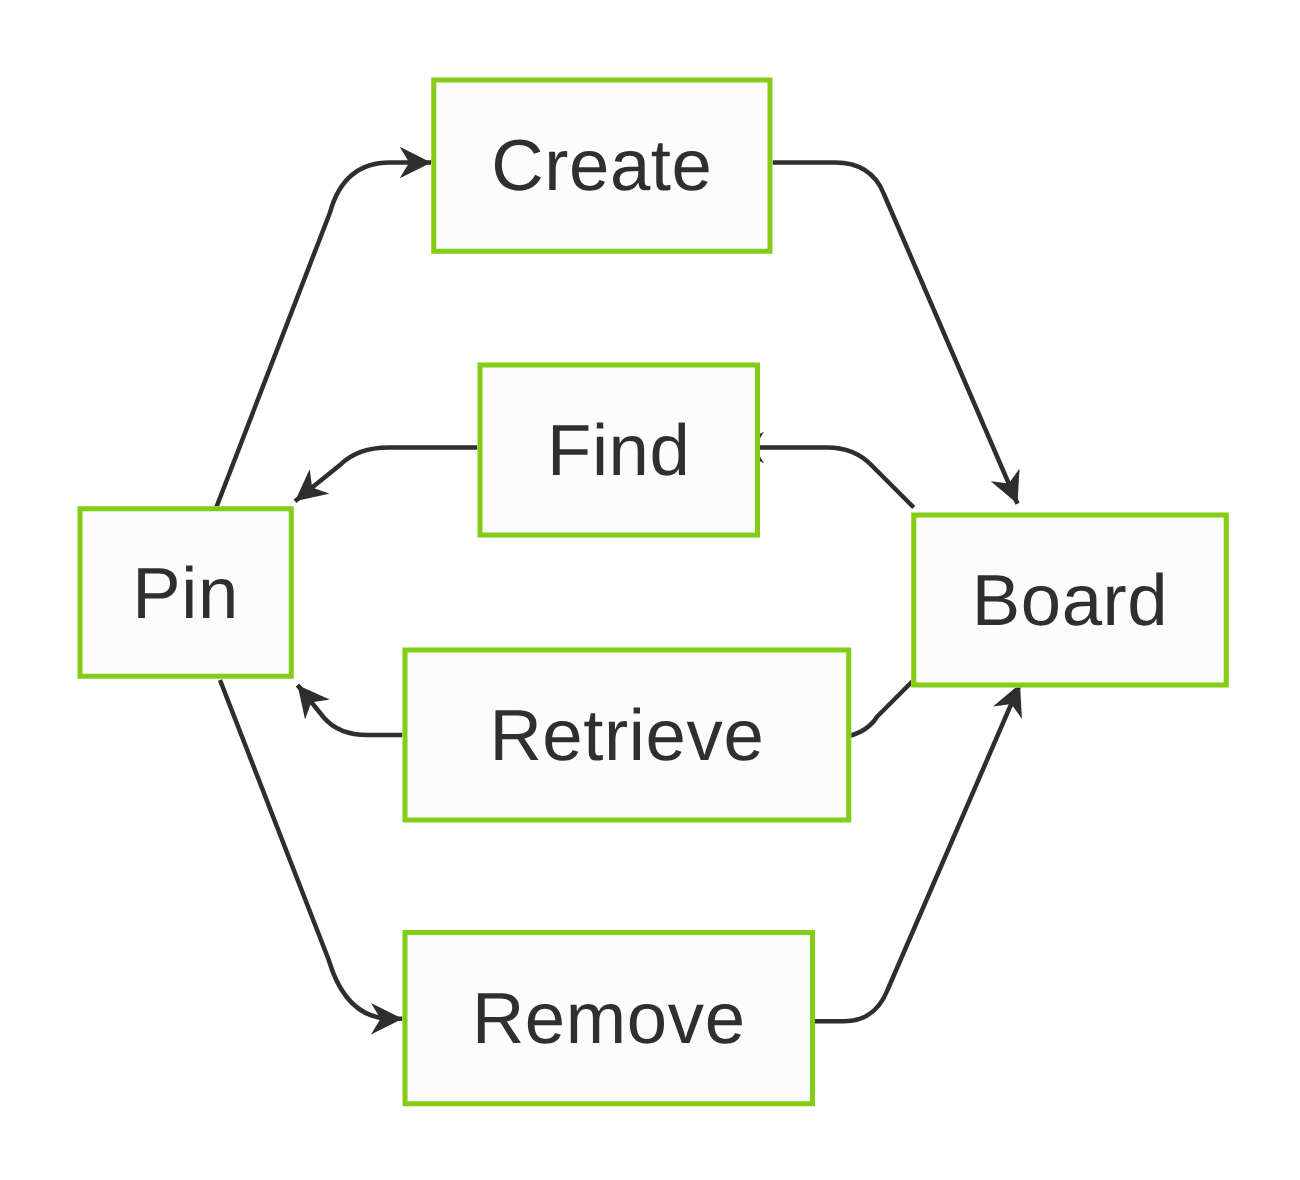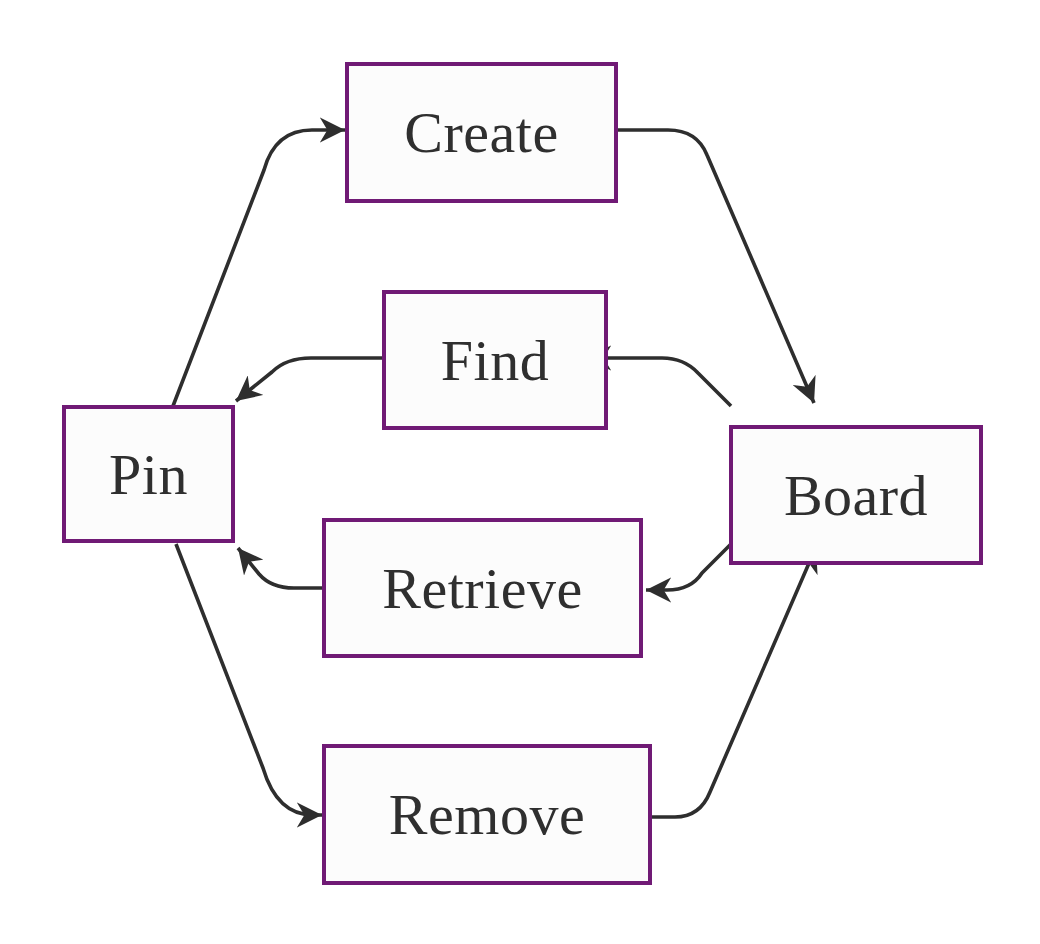--- a/index.html
+++ b/index.html
@@ -24,35 +24,34 @@
   .edge {
     fill: none;
     stroke: #2e2e2e;
     stroke-width: 3.6;
     stroke-linejoin: round;
   }
   .node {
     position: absolute;
     box-sizing: border-box;
     background: #fcfcfc;
-    border: 4px solid #701a75;
+    border: 4px solid #84cc16;
     display: flex;
     align-items: center;
     justify-content: center;
     font-size: 58px;
     color: #2f2f2f;
     letter-spacing: 0.5px;
     white-space: nowrap;
-    font-family: Liberation Serif, serif;
   }
   .node-create   { left: 345px; top:  62px; width: 273px; height: 141px; }
   .node-find     { left: 382px; top: 290px; width: 226px; height: 140px; }
   .node-pin      { left:  62px; top: 405px; width: 173px; height: 138px; }
-  .node-board    { left: 729px; top: 425px; width: 254px; height: 140px; }
-  .node-retrieve { left: 322px; top: 518px; width: 321px; height: 140px; }
+  .node-board    { left: 729px; top: 410px; width: 254px; height: 140px; }
+  .node-retrieve { left: 322px; top: 518px; width: 359px; height: 140px; }
   .node-remove   { left: 322px; top: 744px; width: 330px; height: 141px; }
 </style>
 </head>
 <body>
 
 <div class="canvas">
 
   <svg class="edges" viewBox="0 0 1040 944" xmlns="http://www.w3.org/2000/svg">
     <defs>
       <marker id="arrow" viewBox="0 0 10 10" refX="10" refY="5" markerWidth="7" markerHeight="7" orient="auto" markerUnits="strokeWidth">

